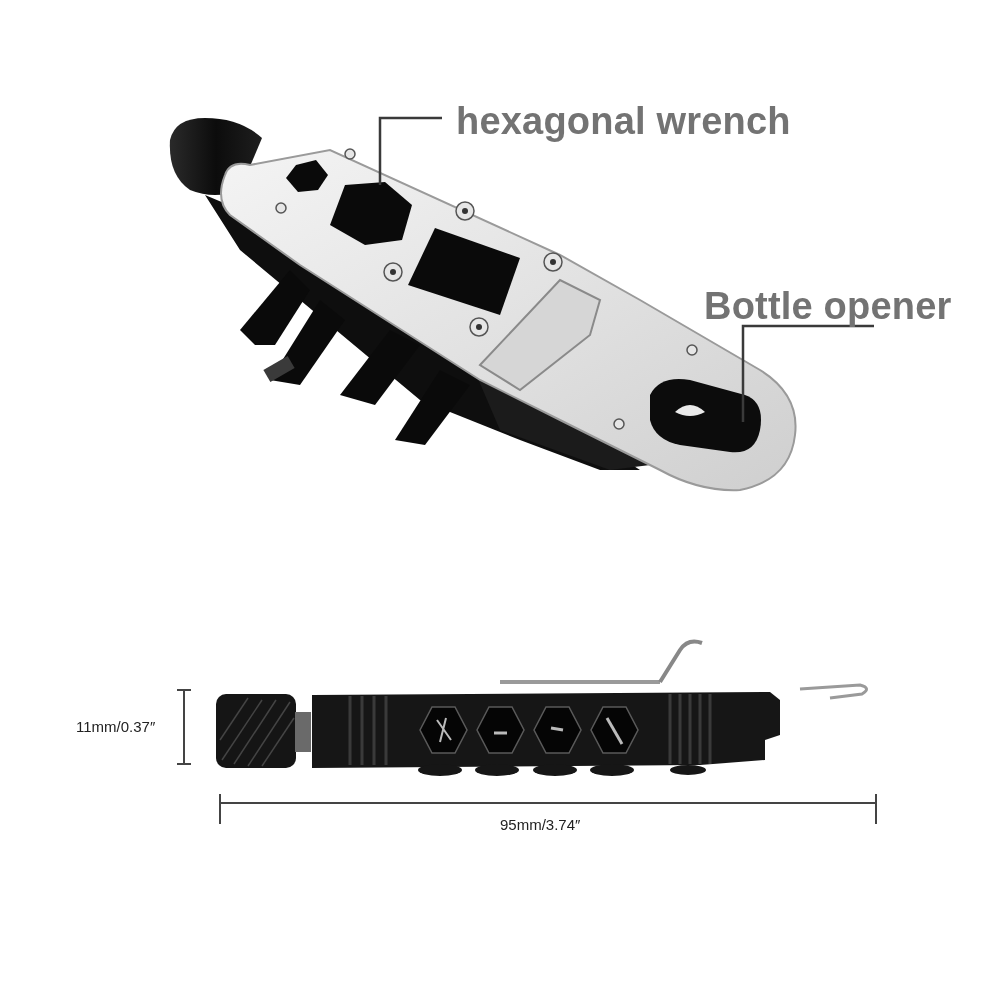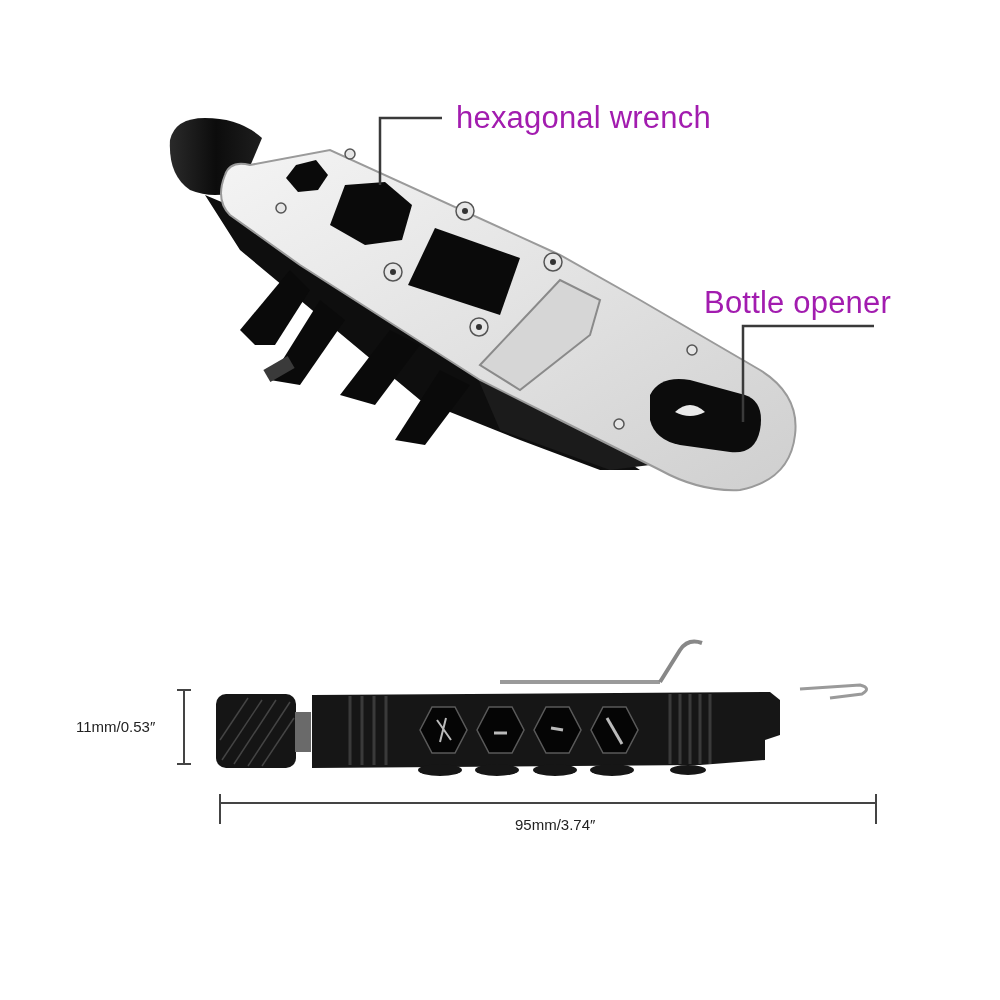--- a/index.html
+++ b/index.html
@@ -1,17 +1,17 @@
 <!DOCTYPE html>
 <html><head>
 <meta charset="utf-8">
 <style>
   html, body { margin: 0; padding: 0; background: #ffffff; }
   body { width: 1000px; height: 1000px; position: relative; overflow: hidden; font-family: "Liberation Sans", "DejaVu Sans", sans-serif; color: #1a1a1a; }
-  .label { position: absolute; font-size: 31px; color: #a21caf; white-space: nowrap; letter-spacing: 0.2px; }
+  .label { position: absolute; font-size: 38px; color: #737373; white-space: nowrap; letter-spacing: 0.2px; font-weight: bold; }
   .dim-label { position: absolute; font-size: 15px; color: #222; white-space: nowrap; }
   svg { position: absolute; left: 0; top: 0; }
 </style>
 </head>
 <body>
 
 <svg width="1000" height="1000" viewBox="0 0 1000 1000">
   <defs>
     <linearGradient id="plateGrad" x1="0" y1="0" x2="1" y2="1">
       <stop offset="0" stop-color="#f4f4f4"></stop>
@@ -140,14 +140,14 @@
   <g stroke="#444" stroke-width="2">
     <line x1="220" y1="803" x2="876" y2="803"></line>
     <line x1="220" y1="794" x2="220" y2="824"></line>
     <line x1="876" y1="794" x2="876" y2="824"></line>
   </g>
 </svg>
 
 <div class="label" style="left:456px; top:100px;">hexagonal wrench</div>
 <div class="label" style="left:704px; top:285px;">Bottle opener</div>
 
-<div class="dim-label" style="left:76px; top:718px;">11mm/0.53″</div>
-<div class="dim-label" style="left:515px; top:816px;">95mm/3.74″</div>
+<div class="dim-label" style="left:76px; top:718px;">11mm/0.37″</div>
+<div class="dim-label" style="left:500px; top:816px;">95mm/3.74″</div>
 
 </body></html>

